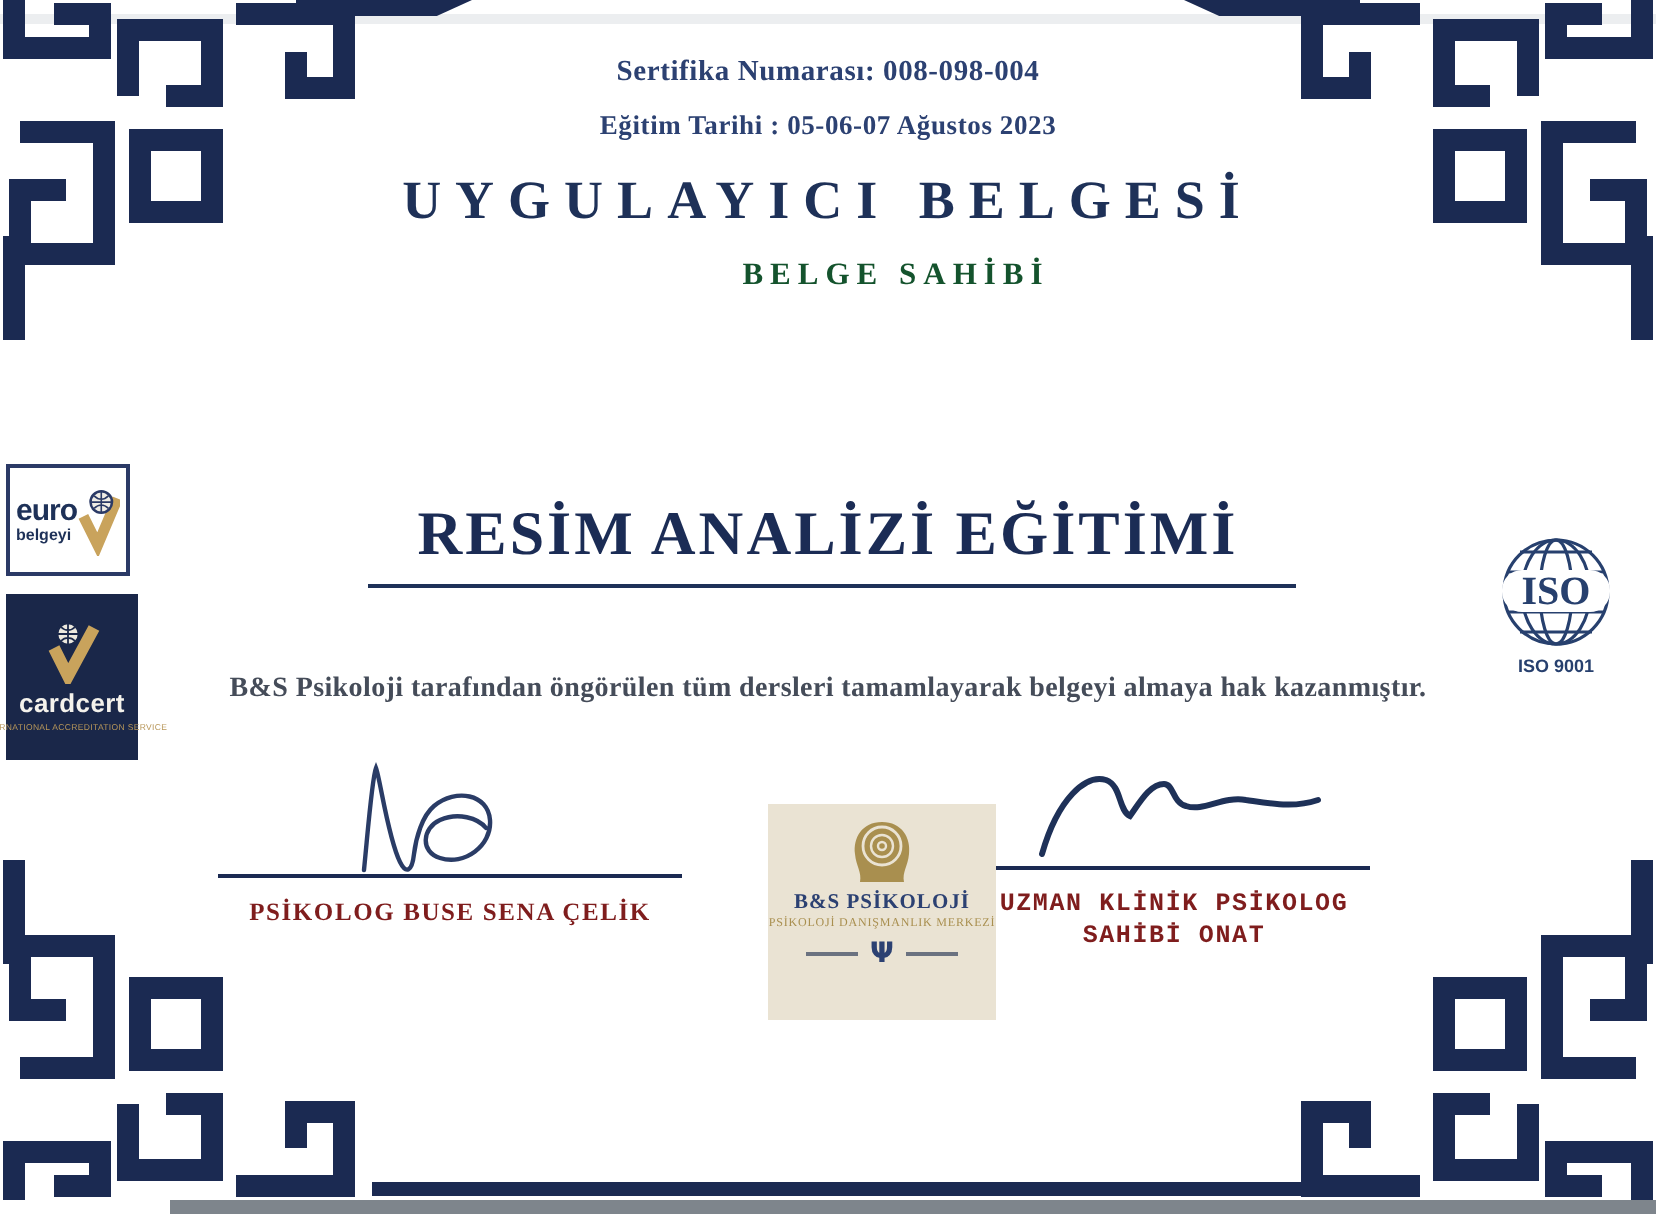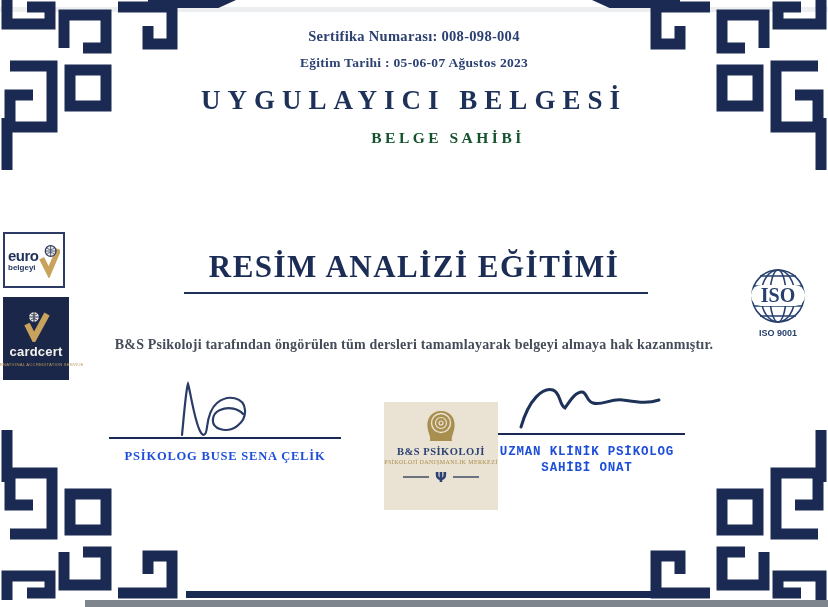--- a/index.html
+++ b/index.html
@@ -31,21 +31,21 @@
   .subtitle  { top:129px; font-size:15.5px; font-weight:700; color:#14532d; letter-spacing:3.5px;padding-left:34px; }
   .recipient { top:166px; font-size:43px; font-weight:700; font-style:italic;
                color:#b8914a; font-family:"DejaVu Serif", serif; letter-spacing:1px; }
   .course    { top:249px; font-size:31px; font-weight:700; color:#1b2c55; letter-spacing:1.5px; }
   .course-rule { position:absolute; top:292px; left:184px; width:464px; height:2px; background:#1e3158; }
   .statement { top:337px; font-size:14px; font-weight:600; color:#454c59; letter-spacing:.2px; }
 
   
   .sig { position:absolute; text-align:center; }
   .sig-rule { height:2px; background:#1b2a52; margin:0 auto; }
-  .sig-name { margin-top:9px; font-size:12.5px; font-weight:700; color:#1d4ed8; letter-spacing:.8px; line-height:1.3; }
+  .sig-name { margin-top:9px; font-size:12.5px; font-weight:700; color:#7f1d1d; letter-spacing:.8px; line-height:1.3; }
   .sig-left  { left:105px; top:381px; width:240px; }
   .sig-right { left:487px; top:381px; width:200px;font-family:Liberation Mono, monospace; }
   .sig-art { display:block; margin:0 auto; }
 
   
   .seal { position:absolute; left:352px; top:402px; width:114px; height:108px;
           background:#eae3d3; display:flex; flex-direction:column; align-items:center;
           justify-content:flex-start; padding-top:7px; box-sizing:border-box;margin-left:32px; }
   .seal-org { font-size:10.5px; font-weight:700; color:#2c4172; letter-spacing:.5px; margin-top:3px; }
   .seal-sub { font-size:6px; color:#a98f4f; letter-spacing:.4px; margin-top:2px; white-space:nowrap; }

